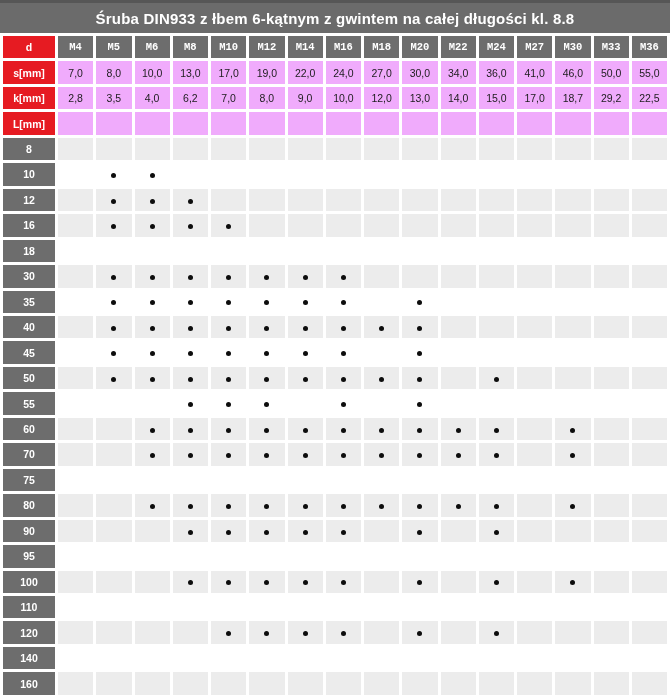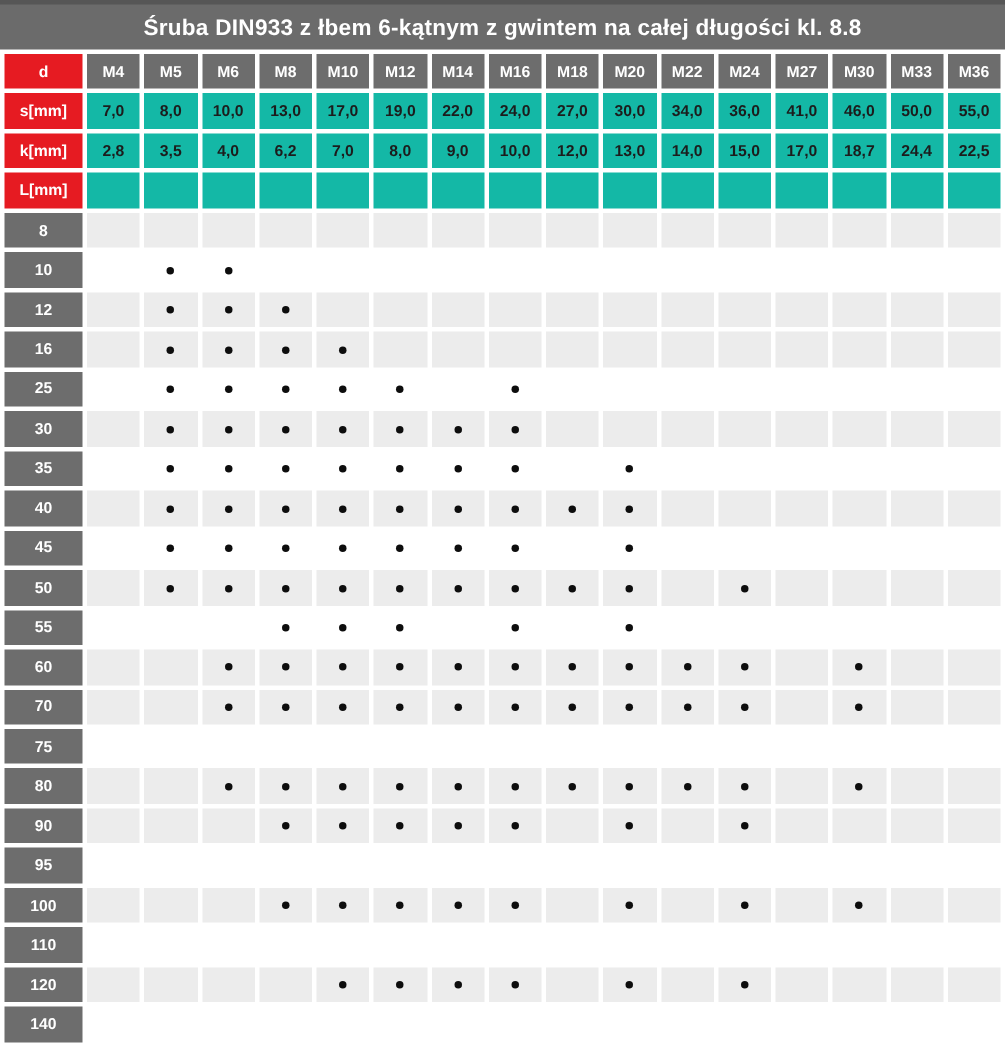--- a/index.html
+++ b/index.html
@@ -43,25 +43,25 @@
   }
   td.red-label {
     background: #e61b22;
     color: #ffffff;
     font-weight: bold;
   }
   td.col-header {
     background: #6d6d6d;
     color: #ffffff;
     font-weight: bold;
+    font-family: Liberation Mono, monospace;
   }
   td.dim-cell {
-    background: #14b8a6;
+    background: #f0abfc;
     color: #1c1c1c;
-    font-weight: bold;
   }
   td.len-label {
     background: #6d6d6d;
     color: #ffffff;
     font-weight: bold;
   }
   td.cell-gray { background: #ececec; }
   td.cell-white { background: #ffffff; }
   .dot {
     display: inline-block;
@@ -144,21 +144,21 @@
           <td class="dim-cell">7,0</td>
           <td class="dim-cell">8,0</td>
           <td class="dim-cell">9,0</td>
           <td class="dim-cell">10,0</td>
           <td class="dim-cell">12,0</td>
           <td class="dim-cell">13,0</td>
           <td class="dim-cell">14,0</td>
           <td class="dim-cell">15,0</td>
           <td class="dim-cell">17,0</td>
           <td class="dim-cell">18,7</td>
-          <td class="dim-cell">24,4</td>
+          <td class="dim-cell">29,2</td>
           <td class="dim-cell">22,5</td>
         </tr>
         <tr>
           <td class="red-label">L[mm]</td>
           <td class="dim-cell"></td>
           <td class="dim-cell"></td>
           <td class="dim-cell"></td>
           <td class="dim-cell"></td>
           <td class="dim-cell"></td>
           <td class="dim-cell"></td>
@@ -243,29 +243,29 @@
           <td class="cell-gray"></td>
           <td class="cell-gray"></td>
           <td class="cell-gray"></td>
           <td class="cell-gray"></td>
           <td class="cell-gray"></td>
           <td class="cell-gray"></td>
           <td class="cell-gray"></td>
           <td class="cell-gray"></td>
         </tr>
         <tr>
-          <td class="len-label">25</td>
-          <td class="cell-white"></td>
-          <td class="cell-white"><span class="dot"></span></td>
-          <td class="cell-white"><span class="dot"></span></td>
-          <td class="cell-white"><span class="dot"></span></td>
-          <td class="cell-white"><span class="dot"></span></td>
-          <td class="cell-white"><span class="dot"></span></td>
-          <td class="cell-white"></td>
-          <td class="cell-white"><span class="dot"></span></td>
+          <td class="len-label">18</td>
+          <td class="cell-white"></td>
+          <td class="cell-white"></td>
+          <td class="cell-white"></td>
+          <td class="cell-white"></td>
+          <td class="cell-white"></td>
+          <td class="cell-white"></td>
+          <td class="cell-white"></td>
+          <td class="cell-white"></td>
           <td class="cell-white"></td>
           <td class="cell-white"></td>
           <td class="cell-white"></td>
           <td class="cell-white"></td>
           <td class="cell-white"></td>
           <td class="cell-white"></td>
           <td class="cell-white"></td>
           <td class="cell-white"></td>
         </tr>
         <tr>
@@ -564,16 +564,35 @@
           <td class="cell-white"></td>
           <td class="cell-white"></td>
           <td class="cell-white"></td>
           <td class="cell-white"></td>
           <td class="cell-white"></td>
           <td class="cell-white"></td>
           <td class="cell-white"></td>
           <td class="cell-white"></td>
           <td class="cell-white"></td>
           <td class="cell-white"></td>
+        </tr>
+        <tr>
+          <td class="len-label">160</td>
+          <td class="cell-gray"></td>
+          <td class="cell-gray"></td>
+          <td class="cell-gray"></td>
+          <td class="cell-gray"></td>
+          <td class="cell-gray"></td>
+          <td class="cell-gray"></td>
+          <td class="cell-gray"></td>
+          <td class="cell-gray"></td>
+          <td class="cell-gray"></td>
+          <td class="cell-gray"></td>
+          <td class="cell-gray"></td>
+          <td class="cell-gray"></td>
+          <td class="cell-gray"></td>
+          <td class="cell-gray"></td>
+          <td class="cell-gray"></td>
+          <td class="cell-gray"></td>
         </tr>
       </tbody>
   </table>
 </div>
 
 </body></html>

